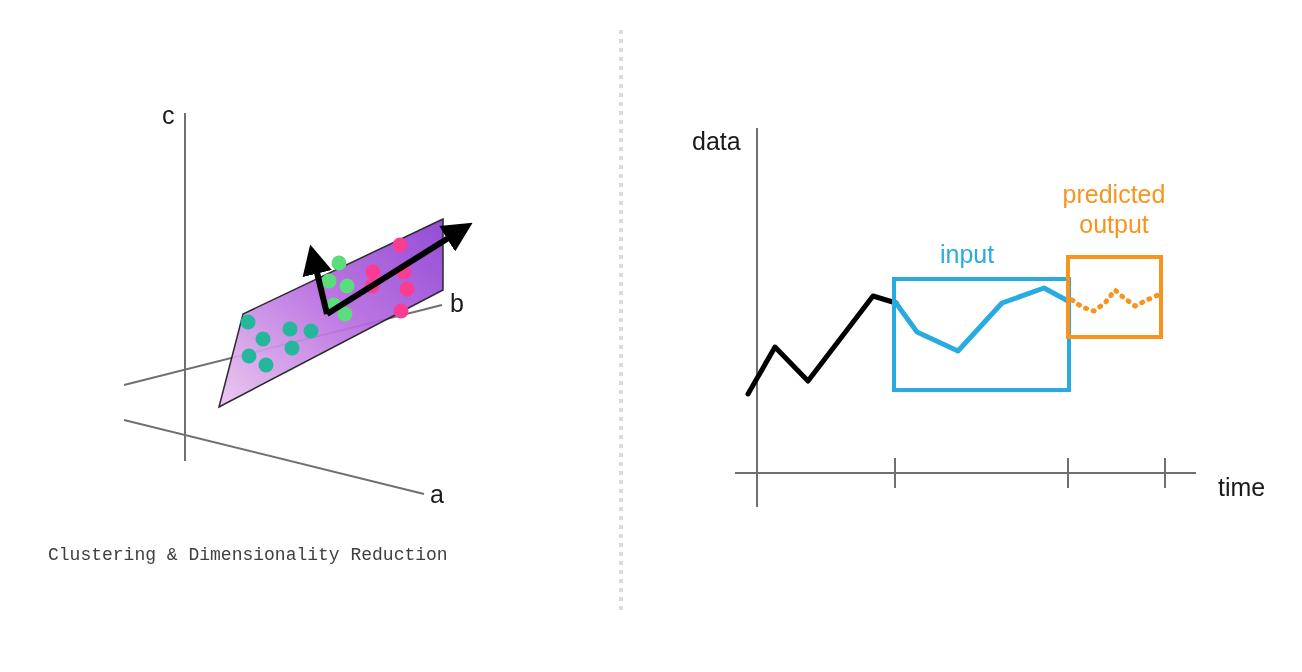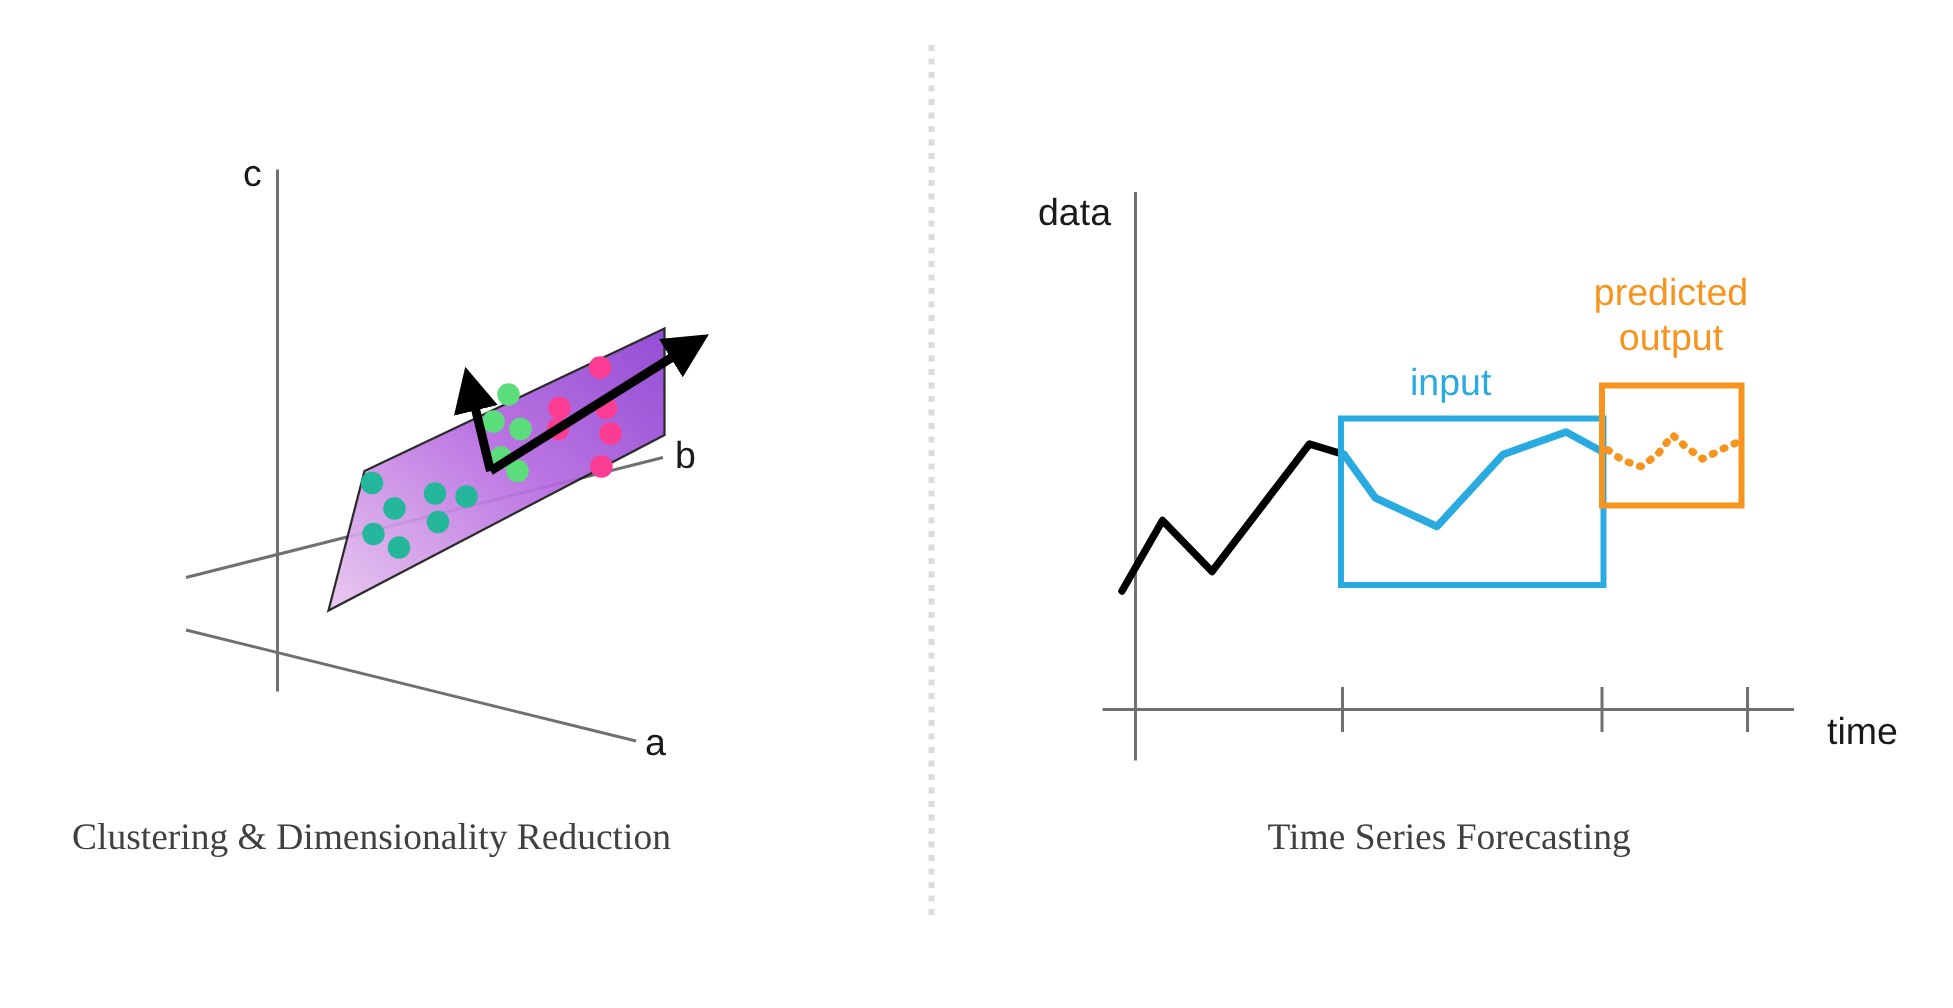--- a/index.html
+++ b/index.html
@@ -1,22 +1,22 @@
 <!DOCTYPE html>
 <html><head>
 <meta charset="utf-8">
 <style>
   html,body{margin:0;padding:0;background:#ffffff;}
   body{width:1302px;height:672px;overflow:hidden;font-family:"Liberation Sans","DejaVu Sans",sans-serif;}
   #stage{position:relative;width:1302px;height:672px;background:#fff;}
   svg{display:block;}
   .caption{
     position:absolute;
-    font-family:Liberation Serif, serif;
-    font-size:25px;
+    font-family:Liberation Mono, monospace;
+    font-size:18px;
     color:#404040;
     white-space:nowrap;
   }
   #caption-left{left:48px;top:545px;}
   #caption-right{left:845px;top:545px;}
   .axis-label{font-family:"Liberation Sans","DejaVu Sans",sans-serif;font-size:25px;fill:#1a1a1a;}
   .ts-label{font-family:"Liberation Sans","DejaVu Sans",sans-serif;font-size:25px;fill:#1a1a1a;}
   .box-label{font-family:"Liberation Sans","DejaVu Sans",sans-serif;font-size:25px;}
 </style>
 </head>
@@ -163,15 +163,14 @@
     <polyline id="ts-input" fill="none" stroke="#29abe2" stroke-width="5" stroke-linejoin="round" stroke-linecap="round" points="896,303 917,332 958,351 1002,303 1044,288 1068,301"></polyline>
 
     <rect id="ts-outputbox" x="1068" y="257" width="93" height="80" fill="none" stroke="#f7941e" stroke-width="4"></rect>
     <text id="ts-outlabel1" class="box-label" x="1114" y="203" fill="#f7941e" text-anchor="middle">predicted</text>
     <text id="ts-outlabel2" class="box-label" x="1114" y="233" fill="#f7941e" text-anchor="middle">output</text>
 
     <polyline id="ts-output" fill="none" stroke="#f7941e" stroke-width="5" stroke-linejoin="round" stroke-linecap="round" stroke-dasharray="1,7" points="1072,300 1082,307 1094,311 1105,303 1115,290 1124,298 1135,306 1147,300 1158,295"></polyline>
   </svg>
 
   <div class="caption" id="caption-left" style="color: rgb(64, 64, 64);">Clustering &amp; Dimensionality Reduction</div>
-  <div class="caption" id="caption-right" style="color: rgb(64, 64, 64);">Time Series Forecasting</div>
 
 </div>
 
 </body></html>

